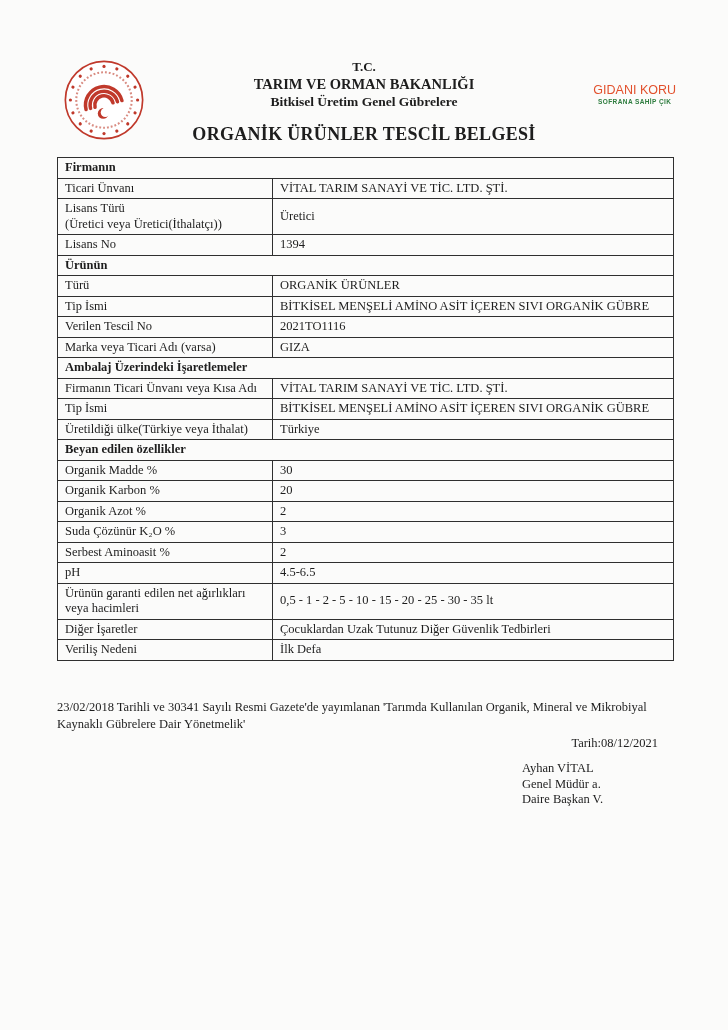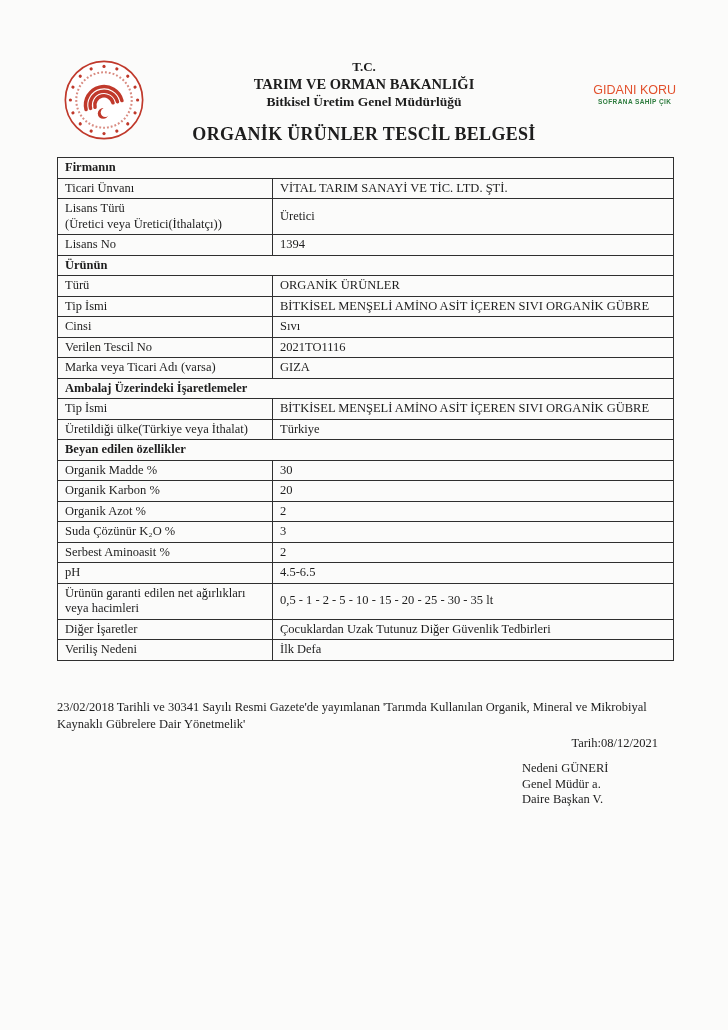--- a/index.html
+++ b/index.html
@@ -71,21 +71,21 @@
         <path d="M 28 56 A 22 22 0 0 1 72 56" stroke-width="4.2"></path>
       </g>
       <circle cx="49" cy="66" r="6.4" fill="#c0392b"></circle>
       <circle cx="51.6" cy="64.8" r="5.5" fill="#ffffff"></circle>
     </svg>
   </div>
 
   <div class="header-center">
     <div class="line-republic">T.C.</div>
     <div class="line-ministry">TARIM VE ORMAN BAKANLIĞI</div>
-    <div class="line-directorate">Bitkisel Üretim Genel Müdürlüğü</div>
+    <div class="line-directorate">Bitkisel Üretim Genel Gübrelere</div>
   </div>
 
   <div class="campaign">
     <div class="campaign-title" style="color: rgb(226, 80, 44);">GIDANI KORU</div>
     <div class="campaign-subtitle" style="color: rgb(46, 125, 63);">SOFRANA SAHİP ÇIK</div>
   </div>
 
   <div class="doc-title">ORGANİK ÜRÜNLER TESCİL BELGESİ</div>
 
   <table class="cert">
@@ -114,33 +114,33 @@
         </tr>
         <tr>
           <td class="label">Türü</td>
           <td class="value">ORGANİK ÜRÜNLER</td>
         </tr>
         <tr>
           <td class="label">Tip İsmi</td>
           <td class="value">BİTKİSEL MENŞELİ AMİNO ASİT İÇEREN SIVI ORGANİK GÜBRE</td>
         </tr>
         <tr>
-          <td class="label">Cinsi</td>
-          <td class="value">Sıvı</td>
-        </tr>
-        <tr>
           <td class="label">Verilen Tescil No</td>
           <td class="value">2021TO1116</td>
         </tr>
         <tr>
           <td class="label">Marka veya Ticari Adı (varsa)</td>
           <td class="value">GIZA</td>
         </tr>
         <tr>
           <td colspan="2" class="section">Ambalaj Üzerindeki İşaretlemeler</td>
+        </tr>
+        <tr>
+          <td class="label">Firmanın Ticari Ünvanı veya Kısa Adı</td>
+          <td class="value">VİTAL TARIM SANAYİ VE TİC. LTD. ŞTİ.</td>
         </tr>
         <tr>
           <td class="label">Tip İsmi</td>
           <td class="value">BİTKİSEL MENŞELİ AMİNO ASİT İÇEREN SIVI ORGANİK GÜBRE</td>
         </tr>
         <tr>
           <td class="label">Üretildiği ülke(Türkiye veya İthalat)</td>
           <td class="value">Türkiye</td>
         </tr>
         <tr>
@@ -181,18 +181,18 @@
         <tr>
           <td class="label">Veriliş Nedeni</td>
           <td class="value">İlk Defa</td>
         </tr>
       </tbody>
   </table>
 
   <div class="regulation">23/02/2018 Tarihli ve 30341 Sayılı Resmi Gazete'de yayımlanan 'Tarımda Kullanılan Organik, Mineral ve Mikrobiyal Kaynaklı Gübrelere Dair Yönetmelik'</div>
   <div class="date-line">Tarih:08/12/2021</div>
   <div class="signature">
-    <div>Nedeni GÜNERİ</div>
+    <div>Ayhan VİTAL</div>
     <div>Genel Müdür a.</div>
     <div>Daire Başkan V.</div>
   </div>
 
 </div>
 
 </body></html>

